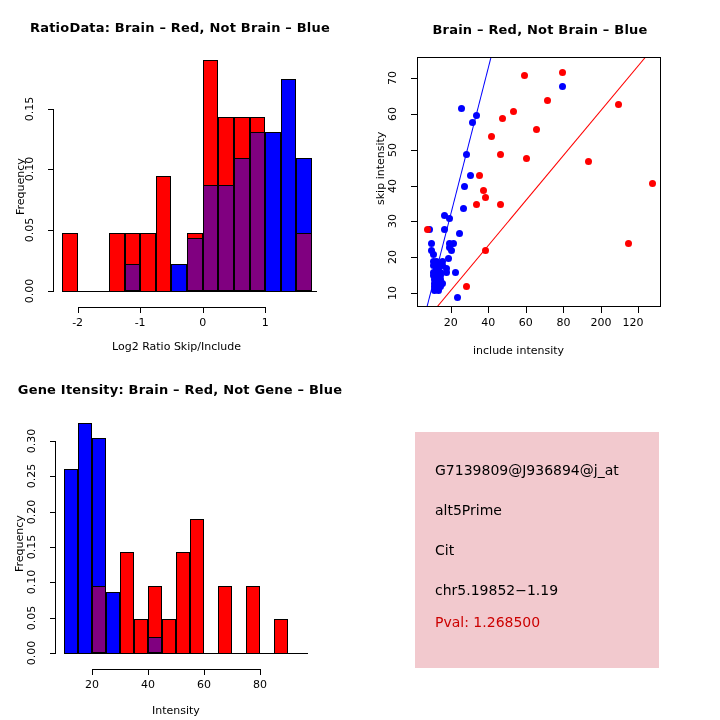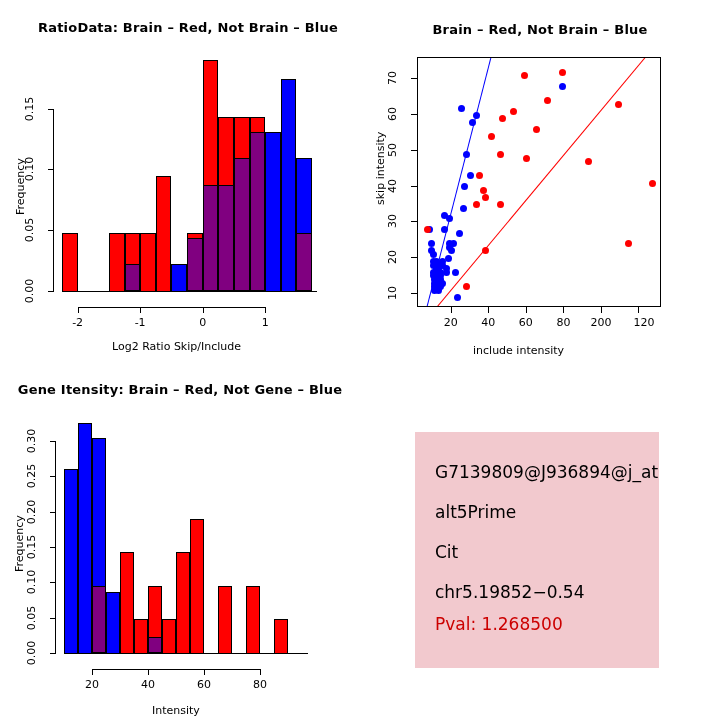--- a/index.html
+++ b/index.html
@@ -18,30 +18,30 @@
   .ttextv{position:absolute;font-size:11px;white-space:nowrap;
           transform-origin:50% 50%;transform:rotate(-90deg);}
   .bar{position:absolute;box-sizing:border-box;border:1px solid #000;}
   .dot{position:absolute;width:7px;height:7px;border-radius:50%;}
   .rline{position:absolute;transform-origin:0 0;height:0;border-top:1px solid;}
   .box{position:absolute;box-sizing:border-box;border:1px solid #000;}
   .baseline{position:absolute;background:#000;height:1px;}
   
   #info-panel{position:absolute;left:415px;top:432px;width:244px;height:236px;
               background:#f2c9ce;}
-  #info-panel .row{position:absolute;left:20px;font-size:17px;white-space:nowrap;}
+  #info-panel .row{position:absolute;left:20px;font-size:14px;white-space:nowrap;}
   .pval{color:#cc0000;}
 </style>
 </head>
 <body>
 
 <div class="page">
 
   <div class="panel" id="p-ratio" style="left:0;top:0;width:360px;height:360px;">
-    <div class="ptitle" style="top:20px;margin-left:8px;">RatioData: Brain – Red, Not Brain – Blue</div>
+    <div class="ptitle" style="top:20px;">RatioData: Brain – Red, Not Brain – Blue</div>
     <div class="ylabel" style="left:14px;top:215px;">Frequency</div>
     <div class="axlabel" style="left:112px;top:340px;">Log2 Ratio Skip/Include</div>
     <div id="ratio-bars" style="position:absolute;left:62px;top:60px;width:250px;height:231px;">
         <div class="bar" style="left: 0px; top: 172.642px; width: 15.625px; height: 59.3579px; background: rgb(255, 0, 0);"></div>
         <div class="bar" style="left: 46.875px; top: 172.642px; width: 15.625px; height: 59.3579px; background: rgb(255, 0, 0);"></div>
         <div class="bar" style="left: 62.5px; top: 204.253px; width: 15.625px; height: 26.7474px; background: rgb(128, 0, 128);"></div>
         <div class="bar" style="left: 62.5px; top: 172.642px; width: 15.625px; height: 32.6105px; background: rgb(255, 0, 0);"></div>
         <div class="bar" style="left: 78.125px; top: 172.642px; width: 15.625px; height: 59.3579px; background: rgb(255, 0, 0);"></div>
         <div class="bar" style="left: 93.75px; top: 115.5px; width: 15.625px; height: 116.5px; background: rgb(255, 0, 0);"></div>
         <div class="bar" style="left: 109.375px; top: 204.253px; width: 15.625px; height: 27.7474px; background: rgb(0, 0, 255);"></div>
@@ -182,21 +182,21 @@
         <div class="ttext" style="left: 74.7846px; top: 316px; width: 32px; text-align: center;">20</div>
         <div class="tick" style="left: 128.323px; top: 307px; width: 1px; height: 6px;"></div>
         <div class="ttext" style="left: 112.323px; top: 316px; width: 32px; text-align: center;">40</div>
         <div class="tick" style="left: 165.862px; top: 307px; width: 1px; height: 6px;"></div>
         <div class="ttext" style="left: 149.862px; top: 316px; width: 32px; text-align: center;">60</div>
         <div class="tick" style="left: 203.4px; top: 307px; width: 1px; height: 6px;"></div>
         <div class="ttext" style="left: 187.4px; top: 316px; width: 32px; text-align: center;">80</div>
         <div class="tick" style="left: 240.938px; top: 307px; width: 1px; height: 6px;"></div>
         <div class="ttext" style="left: 224.938px; top: 316px; width: 32px; text-align: center;">200</div>
         <div class="tick" style="left: 278.477px; top: 307px; width: 1px; height: 6px;"></div>
-        <div class="ttext" style="left: 262.477px; top: 316px; width: 32px; text-align: right;">120</div>
+        <div class="ttext" style="left: 262.477px; top: 316px; width: 32px; text-align: left;">120</div>
       </div>
   </div>
 
   <div class="panel" id="p-gene" style="left:0;top:360px;width:360px;height:360px;">
     <div class="ptitle" style="top:22px;">Gene Itensity: Brain – Red, Not Gene – Blue</div>
     <div class="ylabel" style="left:13px;top:212px;">Frequency</div>
     <div class="axlabel" style="left:152px;top:344px;text-align:center;">Intensity</div>
     <div id="gene-bars" style="position:absolute;left:64px;top:60px;width:238px;height:233px;">
         <div class="bar" style="left: 0px; top: 48.7182px; width: 14px; height: 185.282px; background: rgb(0, 0, 255);"></div>
         <div class="bar" style="left: 14px; top: 2.82424px; width: 14px; height: 231.176px; background: rgb(0, 0, 255);"></div>
@@ -240,17 +240,17 @@
         <div class="ttext" style="left: 188px; top: 318px; width: 32px; text-align: center;">60</div>
         <div class="tick" style="left: 260px; top: 309px; width: 1px; height: 6px;"></div>
         <div class="ttext" style="left: 244px; top: 318px; width: 32px; text-align: center;">80</div>
       </div>
   </div>
 
   <div id="info-panel">
     <div class="row" style="top:30px;">G7139809@J936894@j_at</div>
     <div class="row" style="top:70px;">alt5Prime</div>
     <div class="row" style="top:110px;">Cit</div>
-    <div class="row" style="top:150px;">chr5.19852−0.54</div>
+    <div class="row" style="top:150px;">chr5.19852−1.19</div>
     <div class="row pval" style="top:182px;">Pval: 1.268500</div>
   </div>
 
 </div>
 
 </body></html>

